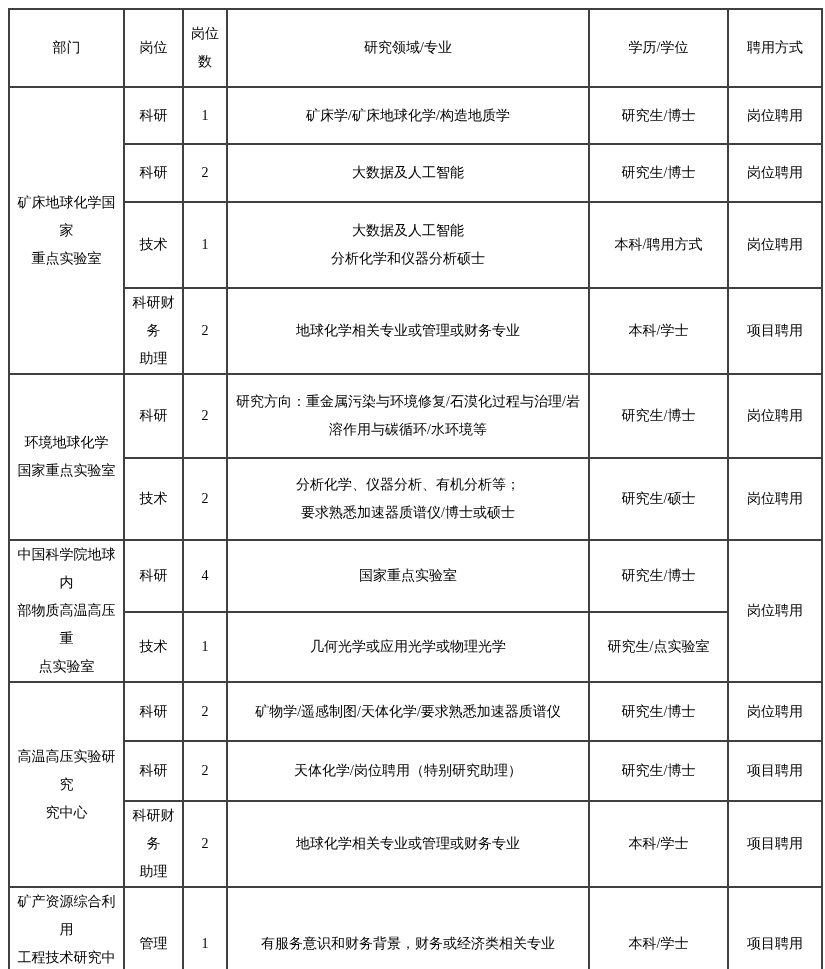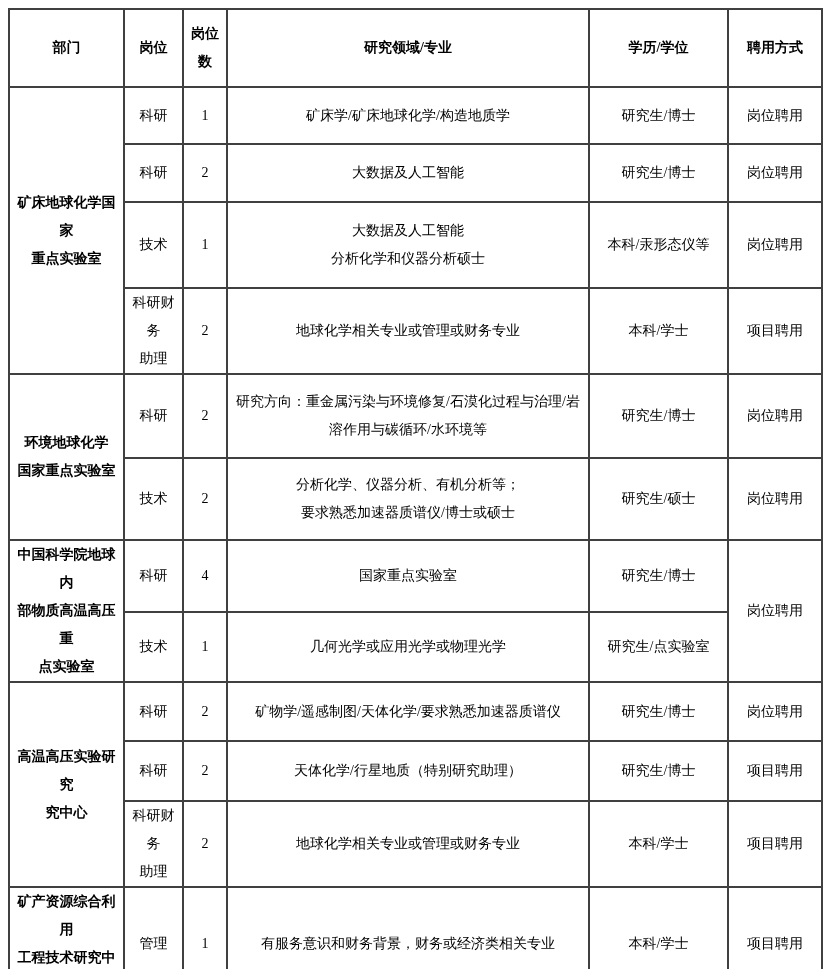--- a/index.html
+++ b/index.html
@@ -26,30 +26,29 @@
     text-align: center;
     vertical-align: middle;
     font-size: 14px;
     line-height: 2;
     white-space: pre-line;
     padding: 0 2px;
     overflow: hidden;
     word-break: break-all;
   }
   table.recruit th {
-    font-weight: bold;
+    font-weight: normal;
   }
   td.num-left {
     text-align: left;
     padding: 0;
     line-height: 1.2;
   }
   td.dept {
     padding: 0 1px;
-    font-weight: bold;
   }
 </style>
 </head>
 <body>
 
 <table class="recruit">
   <colgroup>
     <col style="width:115px">
     <col style="width:59px">
     <col style="width:44px">
@@ -83,21 +82,21 @@
     <td>2</td>
     <td>大数据及人工智能</td>
     <td>研究生/博士</td>
     <td>岗位聘用</td>
   </tr>
   <tr style="height:86px">
     <td>技术</td>
     <td>1</td>
     <td>大数据及人工智能
 分析化学和仪器分析硕士</td>
-    <td>本科/汞形态仪等</td>
+    <td>本科/聘用方式</td>
     <td>岗位聘用</td>
   </tr>
   <tr style="height:82px">
     <td>科研财务
 助理</td>
     <td>2</td>
     <td>地球化学相关专业或管理或财务专业</td>
     <td>本科/学士</td>
     <td>项目聘用</td>
   </tr>
@@ -142,21 +141,21 @@
 究中心</td>
     <td>科研</td>
     <td>2</td>
     <td>矿物学/遥感制图/天体化学/要求熟悉加速器质谱仪</td>
     <td>研究生/博士</td>
     <td>岗位聘用</td>
   </tr>
   <tr style="height:60px">
     <td>科研</td>
     <td>2</td>
-    <td>天体化学/行星地质（特别研究助理）</td>
+    <td>天体化学/岗位聘用（特别研究助理）</td>
     <td>研究生/博士</td>
     <td>项目聘用</td>
   </tr>
   <tr style="height:83px">
     <td>科研财务
 助理</td>
     <td>2</td>
     <td>地球化学相关专业或管理或财务专业</td>
     <td>本科/学士</td>
     <td>项目聘用</td>

